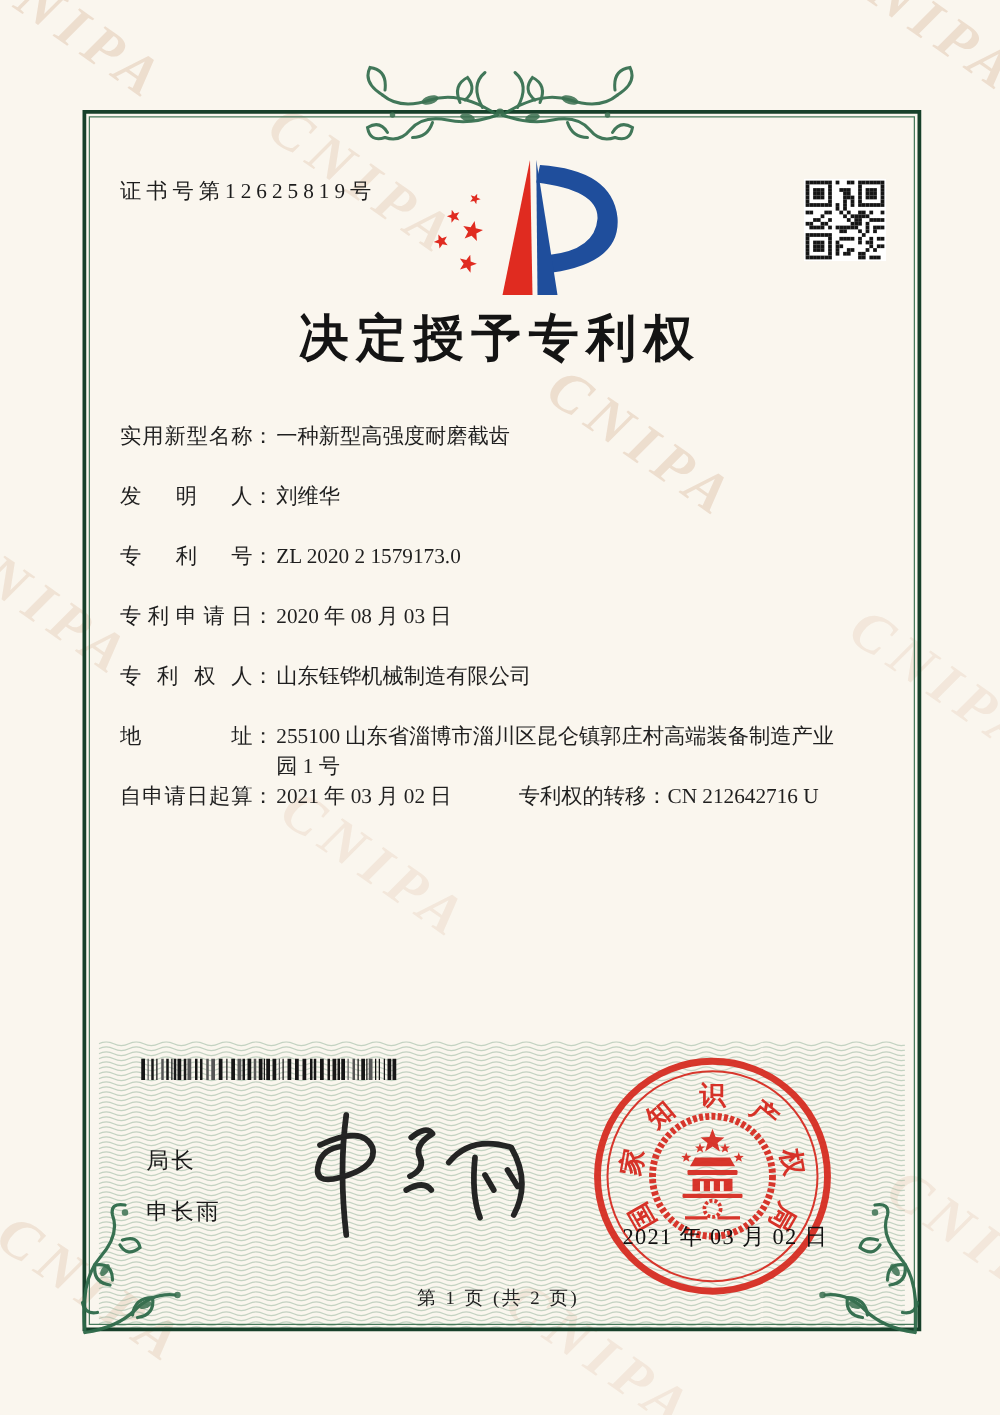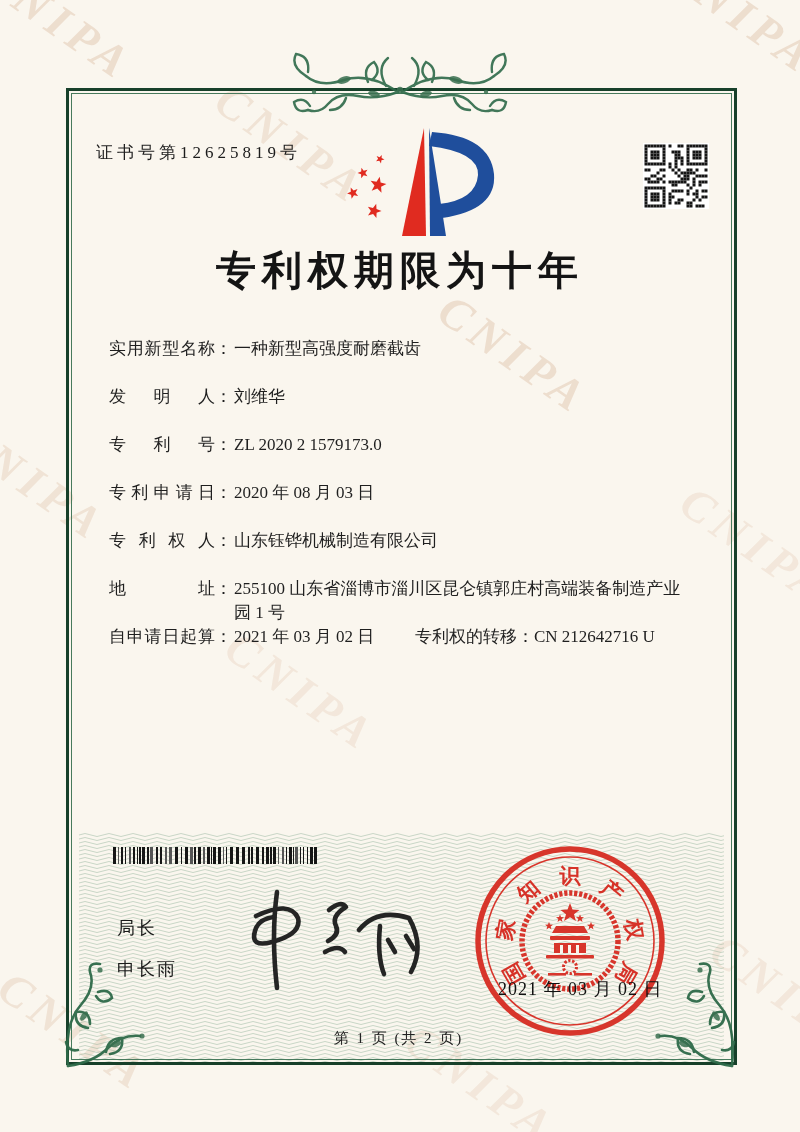--- a/index.html
+++ b/index.html
@@ -26,21 +26,21 @@
   .waves{position:absolute;left:79px;top:833px;width:645px;height:230px;}
 
   .cert-no{position:absolute;left:96px;top:141px;font-size:17px;color:#1c1c1c;letter-spacing:4px;}
   .logo{position:absolute;left:330px;top:126px;width:182px;height:116px;}
   .qr{position:absolute;left:643px;top:143px;width:66px;height:66px;}
 
   .title{position:absolute;left:0;top:243px;width:800px;text-align:center;font-size:40px;font-weight:bold;
          color:#141414;letter-spacing:6px;}
 
   .fields{position:absolute;left:96px;top:0;width:640px;font-size:17px;color:#1f1f1f;}
-  .frow{position:absolute;left:0;margin-left:13px;}
+  .frow{position:absolute;left:0;}
   .f-label{display:inline-block;width:106px;text-align:justify;text-align-last:justify;vertical-align:top;}
   .f-colon{vertical-align:top;}
   .f-value{display:inline-block;margin-left:2px;vertical-align:top;max-width:452px;line-height:24px;}
   .frow2{position:absolute;left:319px;}
 
   .body-text{position:absolute;left:96px;top:652px;width:628px;font-size:17px;line-height:28.7px;
              color:#262626;font-style:italic;}
   .body-text p{margin:0;text-indent:2em;}
 
   .barcode{position:absolute;left:113px;top:847px;width:206px;height:17px;display:flex;align-items:stretch;}
@@ -418,21 +418,21 @@
       <rect x="13.5" y="61.5" width="3" height="3" fill="#151515"></rect>
       <rect x="16.5" y="61.5" width="3" height="3" fill="#151515"></rect>
       <rect x="19.5" y="61.5" width="3" height="3" fill="#151515"></rect>
       <rect x="43.5" y="61.5" width="3" height="3" fill="#151515"></rect>
       <rect x="46.5" y="61.5" width="3" height="3" fill="#151515"></rect>
       <rect x="52.5" y="61.5" width="3" height="3" fill="#151515"></rect>
       <rect x="55.5" y="61.5" width="3" height="3" fill="#151515"></rect>
       <rect x="58.5" y="61.5" width="3" height="3" fill="#151515"></rect>
     </svg>
 
-  <div class="title">专利权期限为十年</div>
+  <div class="title">决定授予专利权</div>
 
   <div class="fields">
     <div class="frow" style="top:337px">
       <span class="f-label">实用新型名称</span><span class="f-colon">：</span><span class="f-value">一种新型高强度耐磨截齿</span>
     </div>
     <div class="frow" style="top:385px">
       <span class="f-label">发明人</span><span class="f-colon">：</span><span class="f-value">刘维华</span>
     </div>
     <div class="frow" style="top:433px">
       <span class="f-label">专利号</span><span class="f-colon">：</span><span class="f-value">ZL 2020 2 1579173.0</span>

